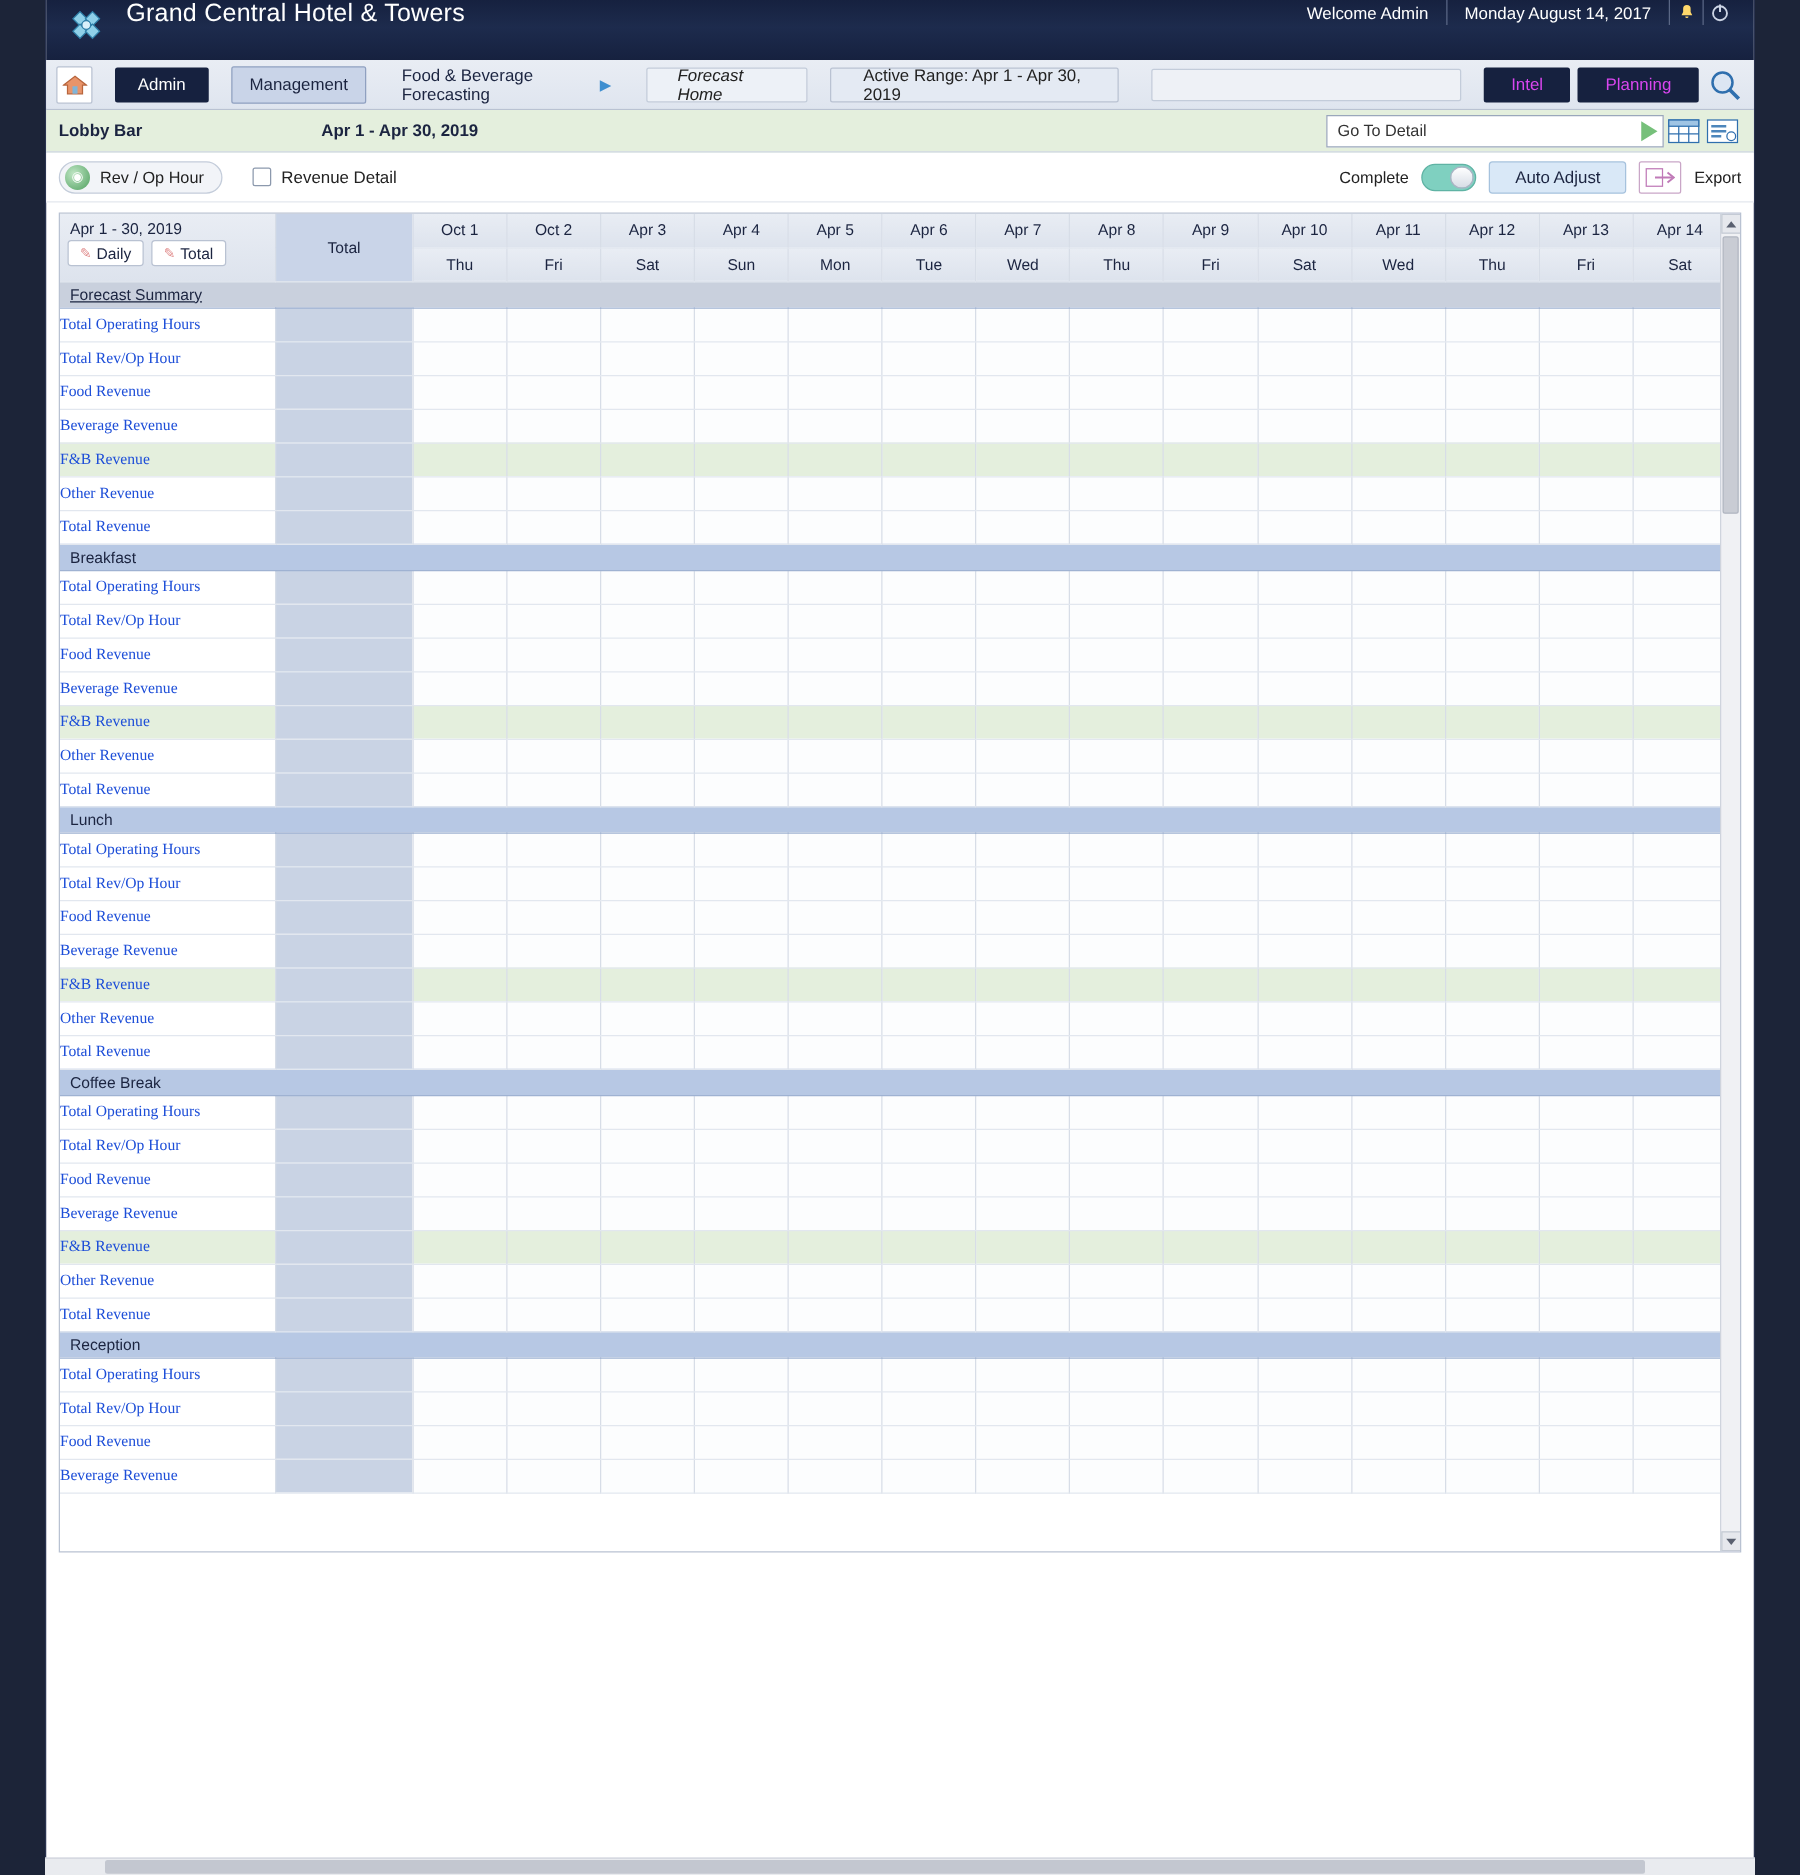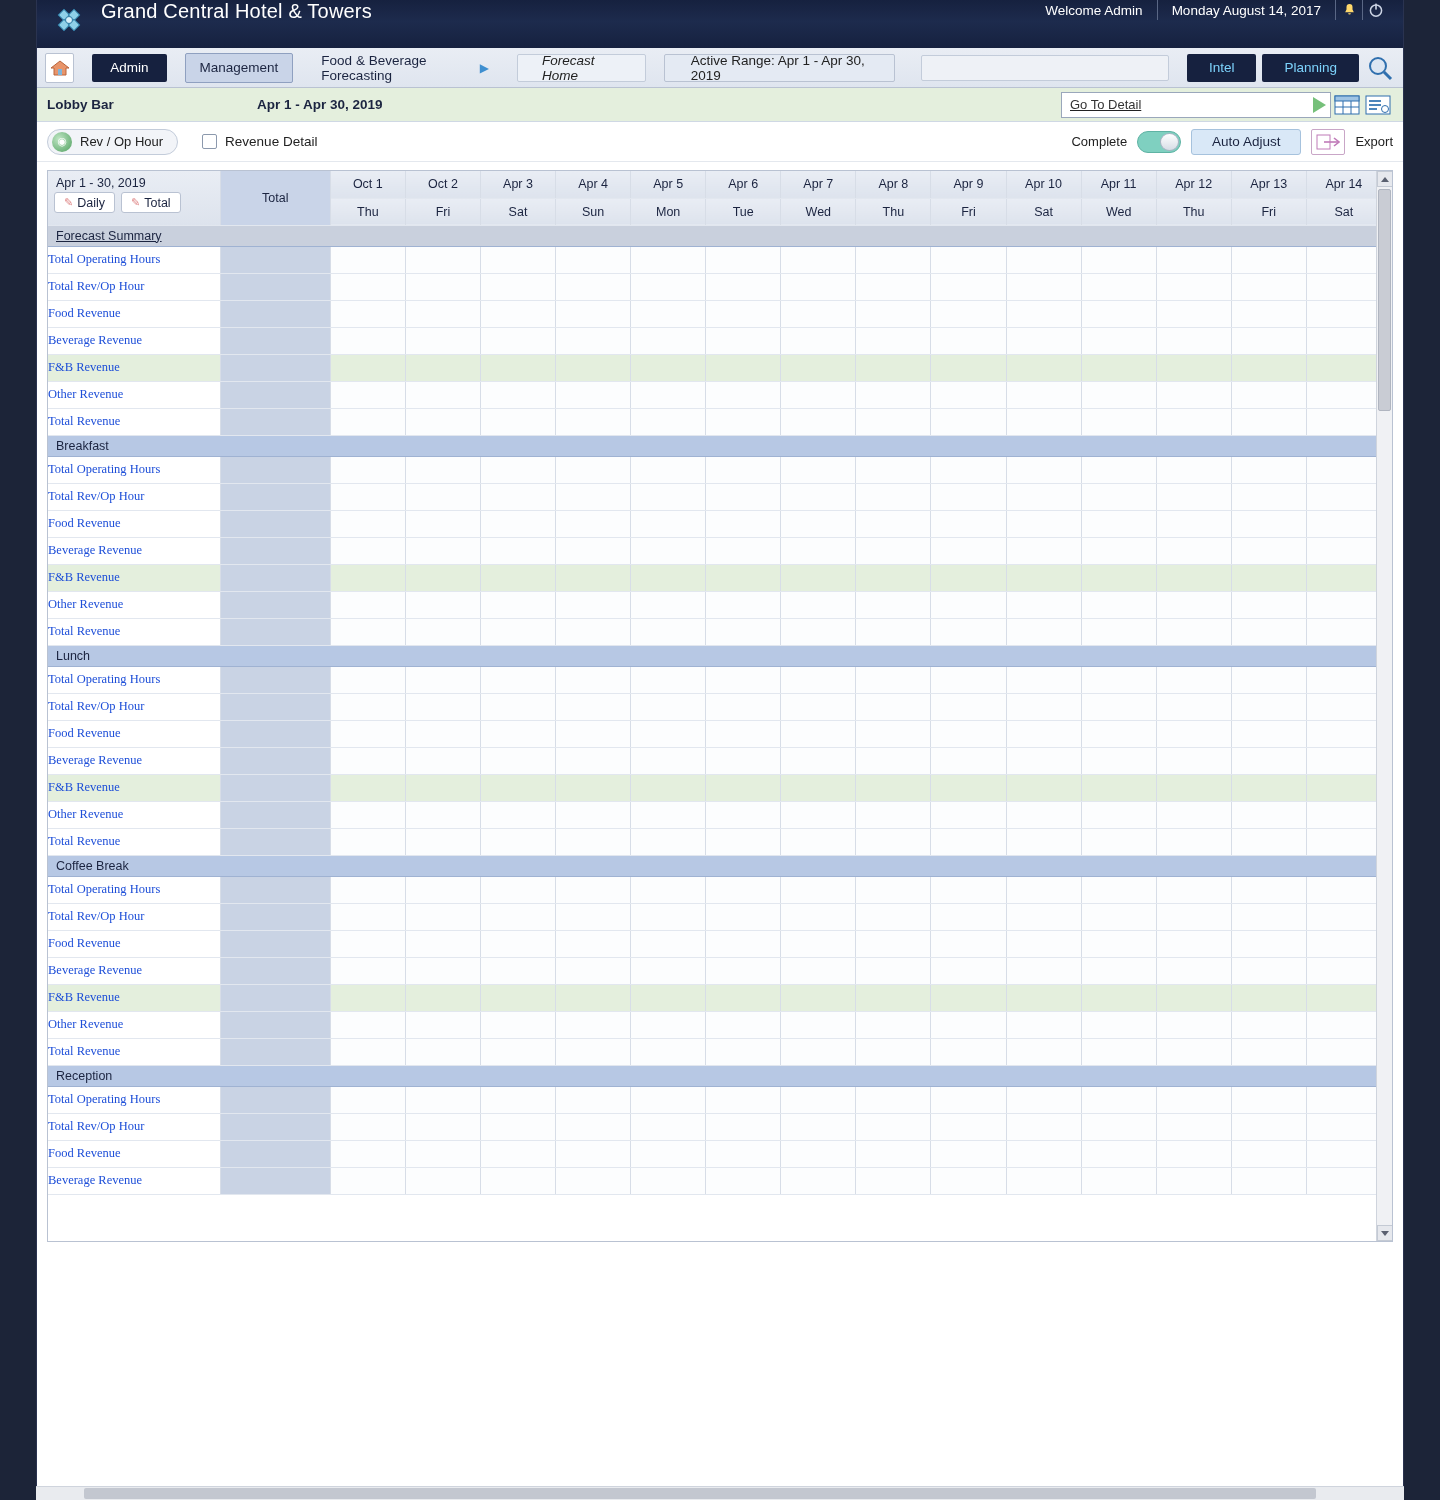--- a/index.html
+++ b/index.html
@@ -128,21 +128,21 @@
     height: 26px;
     width: 290px;
     border-radius: 2px;
     margin-left: 8px;
   }
   .nav-right {
     margin-left: auto;
     display:flex; align-items:center; gap:6px;
   }
   .btn-intel, .btn-planning {
-    background: #16213f; color:#7dd3fc;
+    background: #16213f; color:#d946ef;
     height: 28px; padding: 0 22px;
     display:flex; align-items:center; border-radius: 2px;
     font-size: 13.5px;
   }
   .search-circle {
     width: 30px; height: 30px;
     display:flex;align-items:center;justify-content:center;
   }
 
   
@@ -150,21 +150,21 @@
     height: 34px;
     background: #e4efdd;
     border-bottom: 1px solid #cfd8e4;
     display: flex;
     align-items: center;
     padding: 0 10px;
     position: relative;
   }
   .ctx-name { font-weight: bold; font-size: 13.5px; color:#1b2440; width: 210px;}
   .ctx-range { font-weight: bold; font-size: 13.5px; color:#1b2440;}
-  .ctx-right { margin-left:auto; display:flex; align-items:flex-start; gap: 1px; text-decoration: underline;}
+  .ctx-right { margin-left:auto; display:flex; align-items:flex-start; gap: 1px;}
   .goto {
     width: 270px; height: 26px;
     background: #fff; border:1px solid #9aa7bb;
     display:flex; align-items:center; justify-content:space-between;
     padding: 0 4px 0 8px;
     font-size: 13px; color:#333;
   }
   .play-tri {
     width: 0; height: 0;
     border-left: 13px solid #76c07a;

